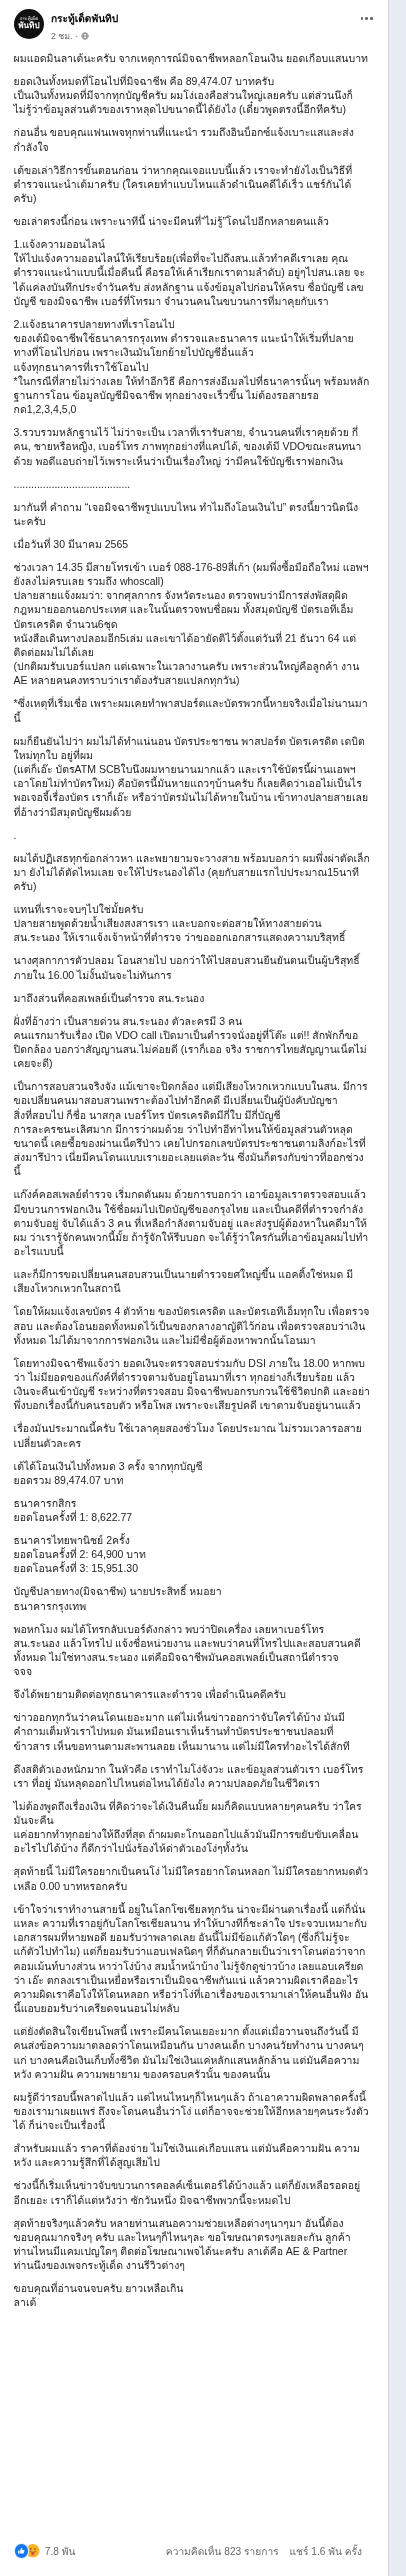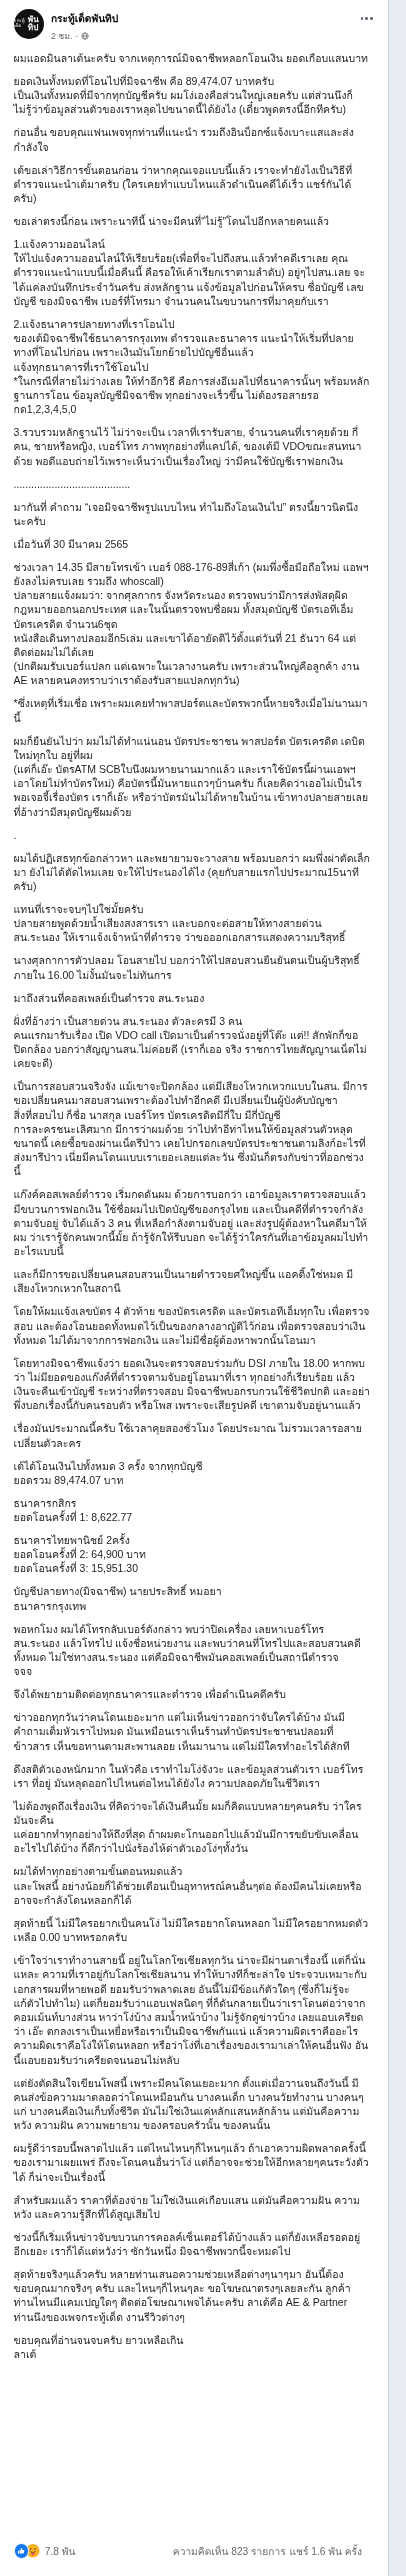--- a/index.html
+++ b/index.html
@@ -18,21 +18,21 @@
     background:#ffffff;box-sizing:border-box;overflow:hidden;
   }
   
   .header{
     display:flex;align-items:flex-start;
     padding:8.8px 12.2px 4.1px 13.6px;
   }
   .avatar{
     width:30.5px;height:30.5px;border-radius:50%;
     background:#111111;color:#ffffff;flex:0 0 30.5px;
-    display:flex;flex-direction:row;align-items:center;justify-content:center;
+    display:flex;flex-direction:column;align-items:center;justify-content:center;
     line-height:1.05;
   }
   .avatar .l1{font-size:4.7px;}
   .avatar .l2{font-size:8.1px;font-weight:bold;}
   .head-text{margin-left:6.8px;flex:1;}
   .page-name{font-size:10.2px;font-weight:bold;color:#050505;padding-top:1.4px;}
   .meta{display:flex;align-items:center;gap:2.7px;margin-top:2.7px;
         font-size:8.8px;color:#65676b;}
   .more-btn{display:flex;gap:2px;align-items:center;padding:8.1px 4.1px;cursor:pointer;}
   .more-btn i{width:2.7px;height:2.7px;border-radius:50%;background:#606770;display:block;}
@@ -50,21 +50,21 @@
     display:flex;align-items:center;justify-content:space-between;
     font-size:10.2px;color:#65676b;
   }
   .react-left{display:flex;align-items:flex-end;}
   .react-icons{display:flex;align-items:center;}
   .r-ic{width:13.6px;height:13.6px;border-radius:50%;display:flex;
         align-items:center;justify-content:center;border:1.4px solid #fff;box-sizing:content-box;}
   .like-ic{background:#1877f2;z-index:2;}
   .care-ic{margin-left:-4.1px;z-index:1;}
   .react-count{margin-left:4.1px;}
-  .react-right span{margin-left:1px;}
+  .react-right span{margin-left:8px;}
 </style>
 </head>
 <body>
 
 <div class="card">
 
   <div class="header">
     <div class="avatar">
       <span class="l1">กระทู้เด็ด</span>
       <span class="l2">พันทิป</span>
@@ -140,22 +140,20 @@
 ยอดโอนครั้งที่ 3:  15,951.30</p>
       <p class="para">บัญชีปลายทาง(มิจฉาชีพ) นายประสิทธิ์ หมอยา
 ธนาคารกรุงเทพ</p>
       <p class="para">พอหกโมง ผมได้โทรกลับเบอร์ดังกล่าว พบว่าปิดเครื่อง เลยหาเบอร์โทร สน.ระนอง แล้วโทรไป แจ้งชื่อหน่วยงาน และพบว่าคนที่โทรไปและสอบสวนคดีทั้งหมด ไม่ใช่ทางสน.ระนอง แต่คือมิจฉาชีพมันคอสเพลย์เป็นสถานีตำรวจ
 จจจ</p>
       <p class="para">จึงได้พยายามติดต่อทุกธนาคารและตำรวจ เพื่อดำเนินคดีครับ</p>
       <p class="para">ข่าวออกทุกวันว่าคนโดนเยอะมาก แต่ไม่เห็นข่าวออกว่าจับใครได้บ้าง มันมีคำถามเต็มหัวเราไปหมด มันเหมือนเราเห็นร้านทำบัตรประชาชนปลอมที่ข้าวสาร เห็นขอทานตามสะพานลอย เห็นมานาน แต่ไม่มีใครทำอะไรได้สักที</p>
       <p class="para">ดึงสติตัวเองหนักมาก ในหัวคือ เราทำไมโง่จังวะ และข้อมูลส่วนตัวเรา เบอร์โทรเรา ที่อยู่ มันหลุดออกไปไหนต่อไหนได้ยังไง ความปลอดภัยในชีวิตเรา</p>
       <p class="para">ไม่ต้องพูดถึงเรื่องเงิน ที่คิดว่าจะได้เงินคืนมั้ย ผมก็คิดแบบหลายๆคนครับ ว่าใครมันจะคืน
 แค่อยากทำทุกอย่างให้ถึงที่สุด ถ้าผมตะโกนออกไปแล้วมันมีการขยับขับเคลื่อนอะไรไปได้บ้าง ก็ดีกว่าไปนั่งร้องไห้ด่าตัวเองโง่ๆทั้งวัน</p>
-      <p class="para">ผมได้ทำทุกอย่างตามขั้นตอนหมดแล้ว
-และโพสนี้ อย่างน้อยก็ได้ช่วยเตือนเป็นอุทาหรณ์คนอื่นๆต่อ ต้องมีคนไม่เคยหรืออาจจะกำลังโดนหลอกก็ได้</p>
       <p class="para">สุดท้ายนี้ ไม่มีใครอยากเป็นคนโง่ ไม่มีใครอยากโดนหลอก ไม่มีใครอยากหมดตัวเหลือ 0.00 บาทหรอกครับ</p>
       <p class="para">เข้าใจว่าเราทำงานสายนี้ อยู่ในโลกโซเชียลทุกวัน น่าจะมีผ่านตาเรื่องนี้ แต่ก็นั่นแหละ ความที่เราอยู่กับโลกโซเชียลนาน ทำให้บางทีก็ชะล่าใจ ประจวบเหมาะกับเอกสารผมที่หายพอดี ยอมรับว่าพลาดเลย อันนี้ไม่มีข้อแก้ตัวใดๆ (ซึ่งก็ไม่รู้จะแก้ตัวไปทำไม) แต่ก็ยอมรับว่าแอบเฟลนิดๆ ที่ก็ดันกลายเป็นว่าเราโดนต่อว่าจากคอมเม้นท์บางส่วน หาว่าโง่บ้าง สมน้ำหน้าบ้าง ไม่รู้จักดูข่าวบ้าง เลยแอบเครียดว่า เอ๊ะ ตกลงเราเป็นเหยื่อหรือเราเป็นมิจฉาชีพกันแน่ แล้วความผิดเราคืออะไร ความผิดเราคือโง่ให้โดนหลอก หรือว่าโง่ที่เอาเรื่องของเรามาเล่าให้คนอื่นฟัง อันนี้แอบยอมรับว่าเครียดจนนอนไม่หลับ</p>
       <p class="para">แต่ยังตัดสินใจเขียนโพสนี้ เพราะมีคนโดนเยอะมาก ตั้งแต่เมื่อวานจนถึงวันนี้ มีคนส่งข้อความมาตลอดว่าโดนเหมือนกัน บางคนเด็ก บางคนวัยทำงาน บางคนๆแก่ บางคนคือเงินเก็บทั้งชีวิต มันไม่ใช่เงินแค่หลักแสนหลักล้าน แต่มันคือความหวัง ความฝัน ความพยายาม ของครอบครัวนั้น ของคนนั้น</p>
       <p class="para">ผมรู้ดีว่ารอบนี้พลาดไปแล้ว แต่ไหนไหนๆก็ไหนๆแล้ว ถ้าเอาความผิดพลาดครั้งนี้ของเรามาเผยแพร่ ถึงจะโดนคนอื่นว่าโง่ แต่ก็อาจจะช่วยให้อีกหลายๆคนระวังตัวได้ ก็น่าจะเป็นเรื่องนี้</p>
       <p class="para">สำหรับผมแล้ว ราคาที่ต้องจ่าย ไม่ใช่เงินแค่เกือบแสน แต่มันคือความฝัน ความหวัง และความรู้สึกที่ได้สูญเสียไป</p>
       <p class="para">ช่วงนี้ก็เริ่มเห็นข่าวจับขบวนการคอลค์เซ็นเตอร์ได้บ้างแล้ว แต่ก็ยังเหลือรอดอยู่อีกเยอะ เราก็ได้แต่หวังว่า ซักวันหนึ่ง มิจฉาชีพพวกนี้จะหมดไป</p>
       <p class="para">สุดท้ายจริงๆแล้วครับ หลายท่านเสนอความช่วยเหลือต่างๆนาๆมา อันนี้ต้องขอบคุณมากจริงๆ ครับ และไหนๆก็ไหนๆละ ขอโฆษณาตรงๆเลยละกัน ลูกค้าท่านไหนมีแคมเปญใดๆ ติดต่อโฆษณาเพจได้นะครับ ลาเต้คือ AE &amp; Partner ท่านนึงของเพจกระทู้เด็ด  งานรีวิวต่างๆ</p>
       <p class="para">ขอบคุณที่อ่านจนจบครับ ยาวเหลือเกิน
 ลาเต้</p>
     </div>

